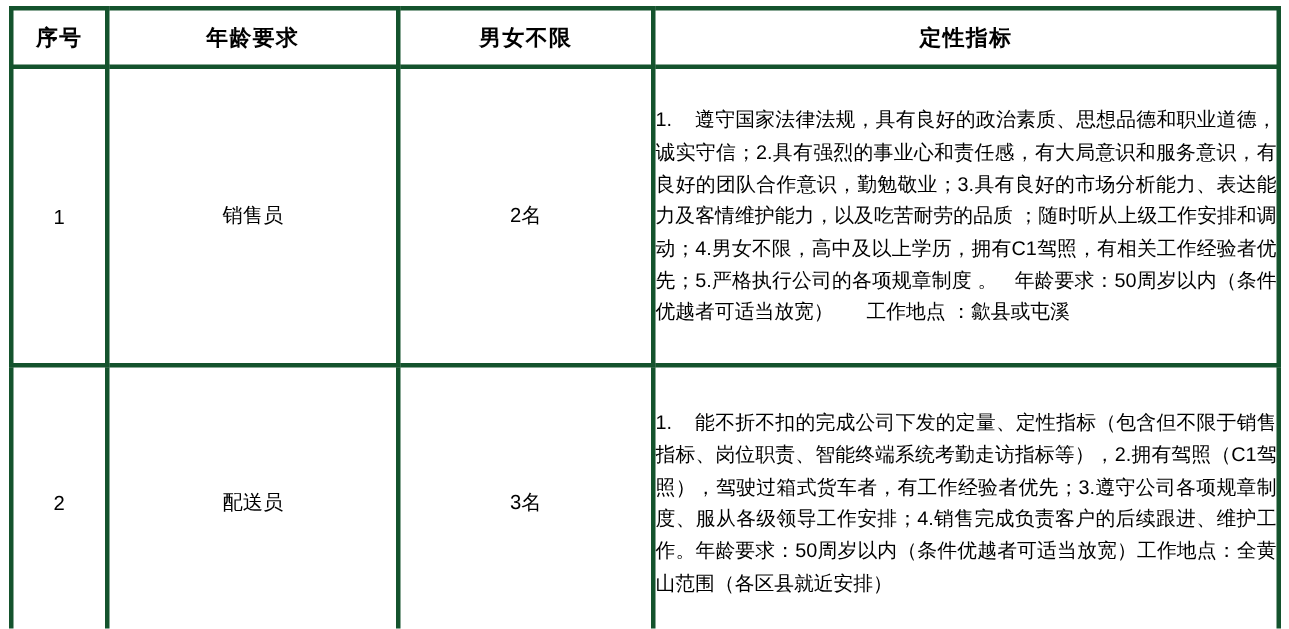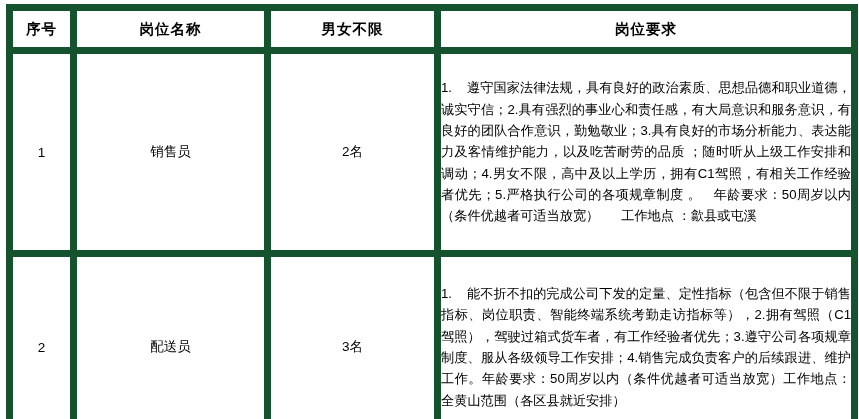--- a/index.html
+++ b/index.html
@@ -21,21 +21,21 @@
     padding: 4px 6px 0 6px;
   }
   table.job-table {
     border-collapse: collapse;
     table-layout: fixed;
     width: 847px;
     border: 1px solid #000;
   }
   table.job-table th,
   table.job-table td {
-    border: 7px solid #14532d;
+    border: 3px solid #14532d;
     vertical-align: middle;
     padding: 0;
   }
   thead th {
     height: 36px;
     font-size: 14.5px;
     font-weight: bold;
     text-align: center;
     letter-spacing: 1px;
   }
@@ -74,23 +74,23 @@
   <table class="job-table">
     <colgroup>
       <col class="col-no">
       <col class="col-name">
       <col class="col-count">
       <col class="col-req">
     </colgroup>
     <thead>
       <tr>
         <th>序号</th>
-        <th>岗位名称</th>
+        <th>年龄要求</th>
         <th>男女不限</th>
-        <th>岗位要求</th>
+        <th>定性指标</th>
       </tr>
     </thead>
     <tbody>
       <tr class="row-1">
         <td class="cell-no">1</td>
         <td class="cell-name">销售员</td>
         <td class="cell-count">2名</td>
         <td class="cell-req">
           <span class="req-text">1.    遵守国家法律法规，具有良好的政治素质、思想品德和职业道德，诚实守信；2.具有强烈的事业心和责任感，有大局意识和服务意识，有良好的团队合作意识，勤勉敬业；3.具有良好的市场分析能力、表达能力及客情维护能力，以及吃苦耐劳的品质 ；随时听从上级工作安排和调动；4.男女不限，高中及以上学历，拥有C1驾照，有相关工作经验者优先；5.严格执行公司的各项规章制度 。   年龄要求：50周岁以内（条件优越者可适当放宽）      工作地点 ：歙县或屯溪</span>
         </td>

